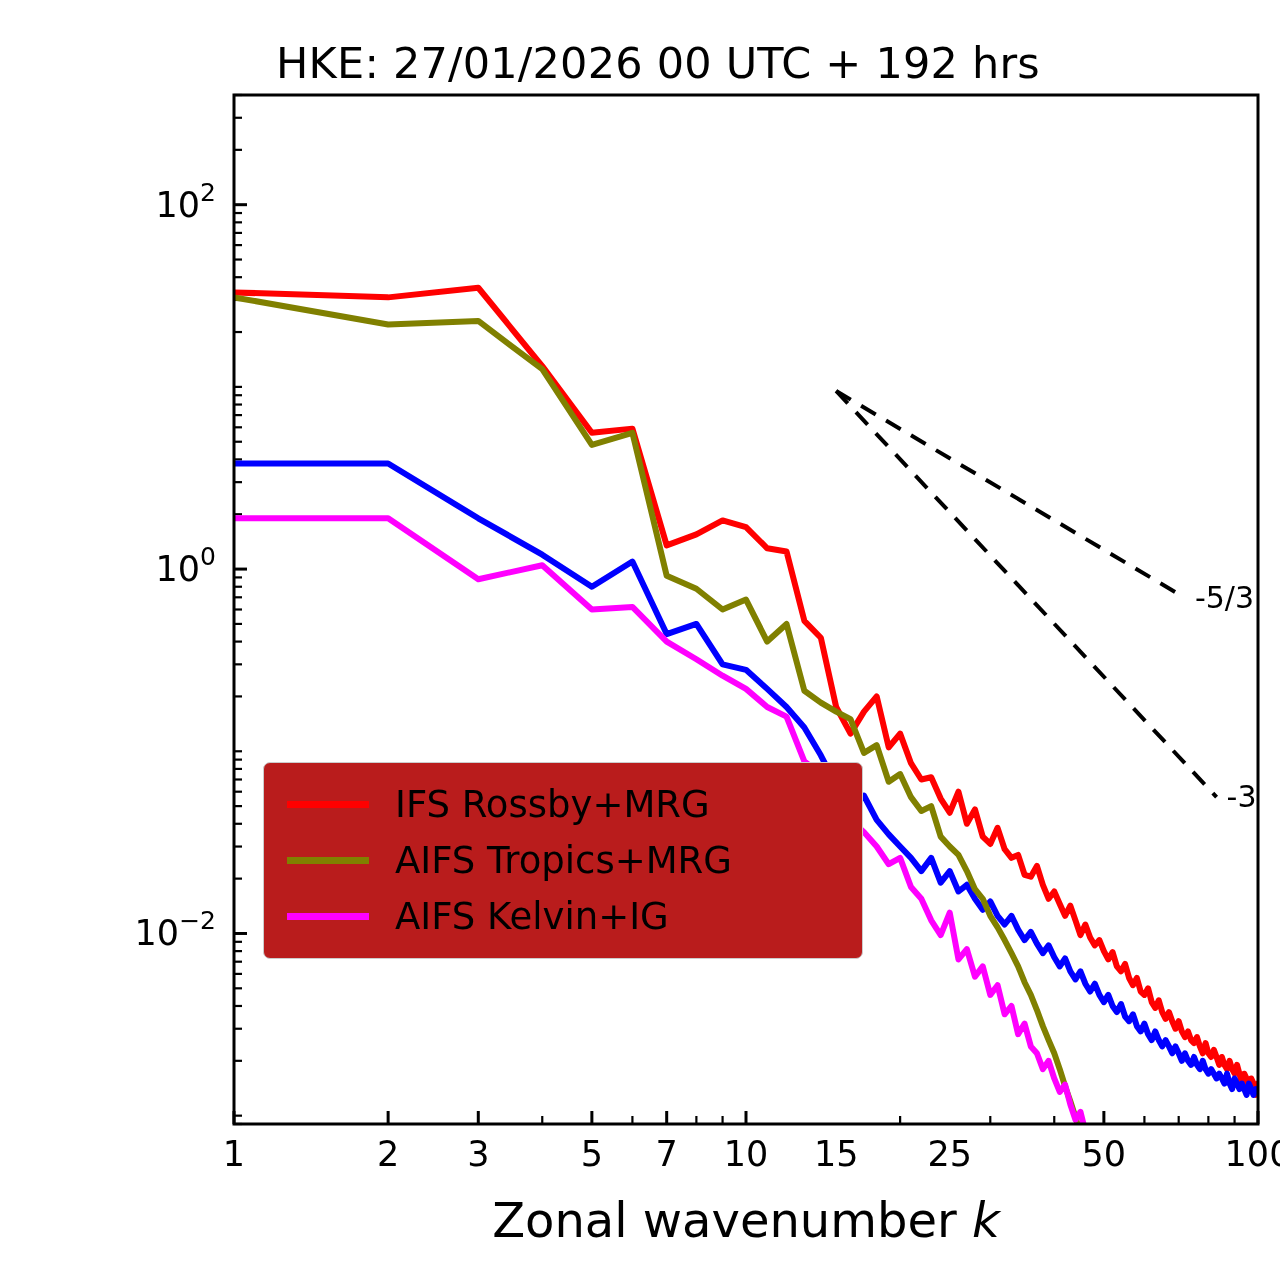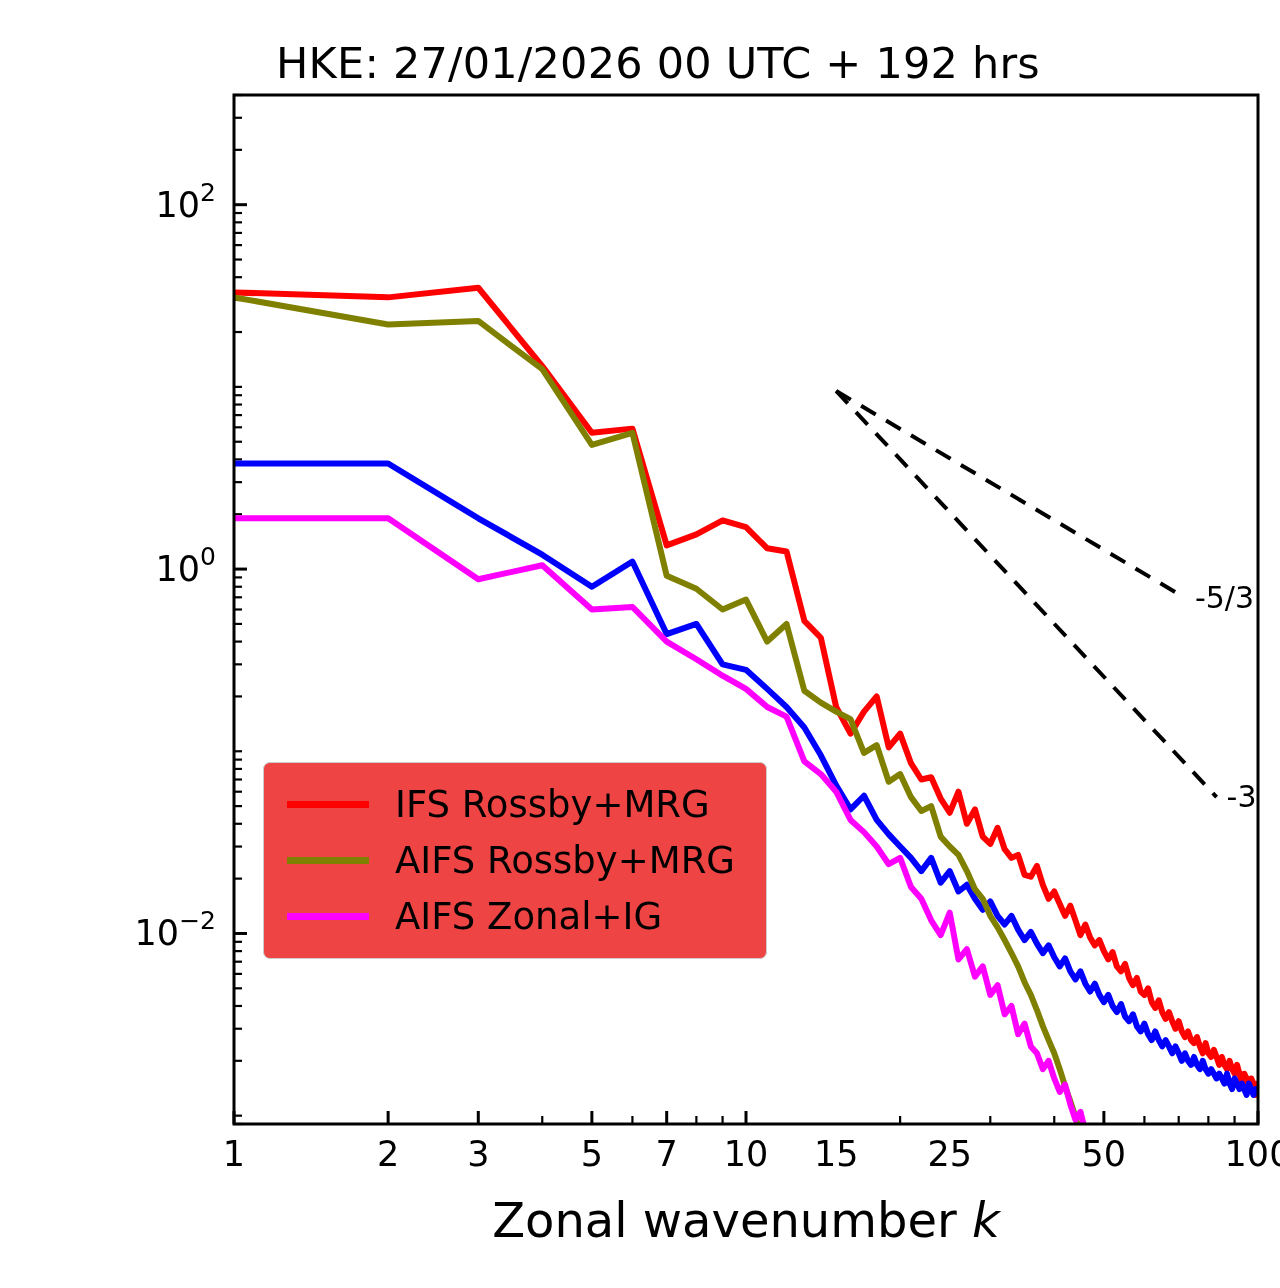--- a/index.html
+++ b/index.html
@@ -65,25 +65,25 @@
   }
   .sloperef {
     font-family: "DejaVu Sans", sans-serif;
     font-size: 30px;
     fill: #000;
   }
   #legend {
     position: absolute;
     left: 245px;
     top: 762px;
-    width: 504px;
+    width: 600px;
     box-sizing: border-box;
     border: 1.5px solid #cccccc;
     border-radius: 7px;
-    background: #ef4444;
+    background: #b91c1c;
     padding: 13px 0 14px 0;
   }
   .legend-row {
     display: flex;
     align-items: center;
     height: 56px;
     padding-left: 23px;
   }
   .legend-swatch {
     width: 82px;
@@ -234,22 +234,22 @@
     <rect x="216" y="95" width="1024" height="1029" fill="none" stroke="#000000" stroke-width="3"></rect>
   </svg>
 
   <div id="legend">
       <div class="legend-row">
         <div class="legend-swatch" style="background: rgb(255, 0, 0);"></div>
         <div class="legend-label">IFS Rossby+MRG</div>
       </div>
       <div class="legend-row">
         <div class="legend-swatch" style="background: rgb(128, 128, 0);"></div>
-        <div class="legend-label">AIFS Rossby+MRG</div>
+        <div class="legend-label">AIFS Tropics+MRG</div>
       </div>
       <div class="legend-row">
         <div class="legend-swatch" style="background: rgb(255, 0, 255);"></div>
-        <div class="legend-label">AIFS Zonal+IG</div>
+        <div class="legend-label">AIFS Kelvin+IG</div>
       </div>
     </div>
 
 
 </div>
 
 </body></html>

